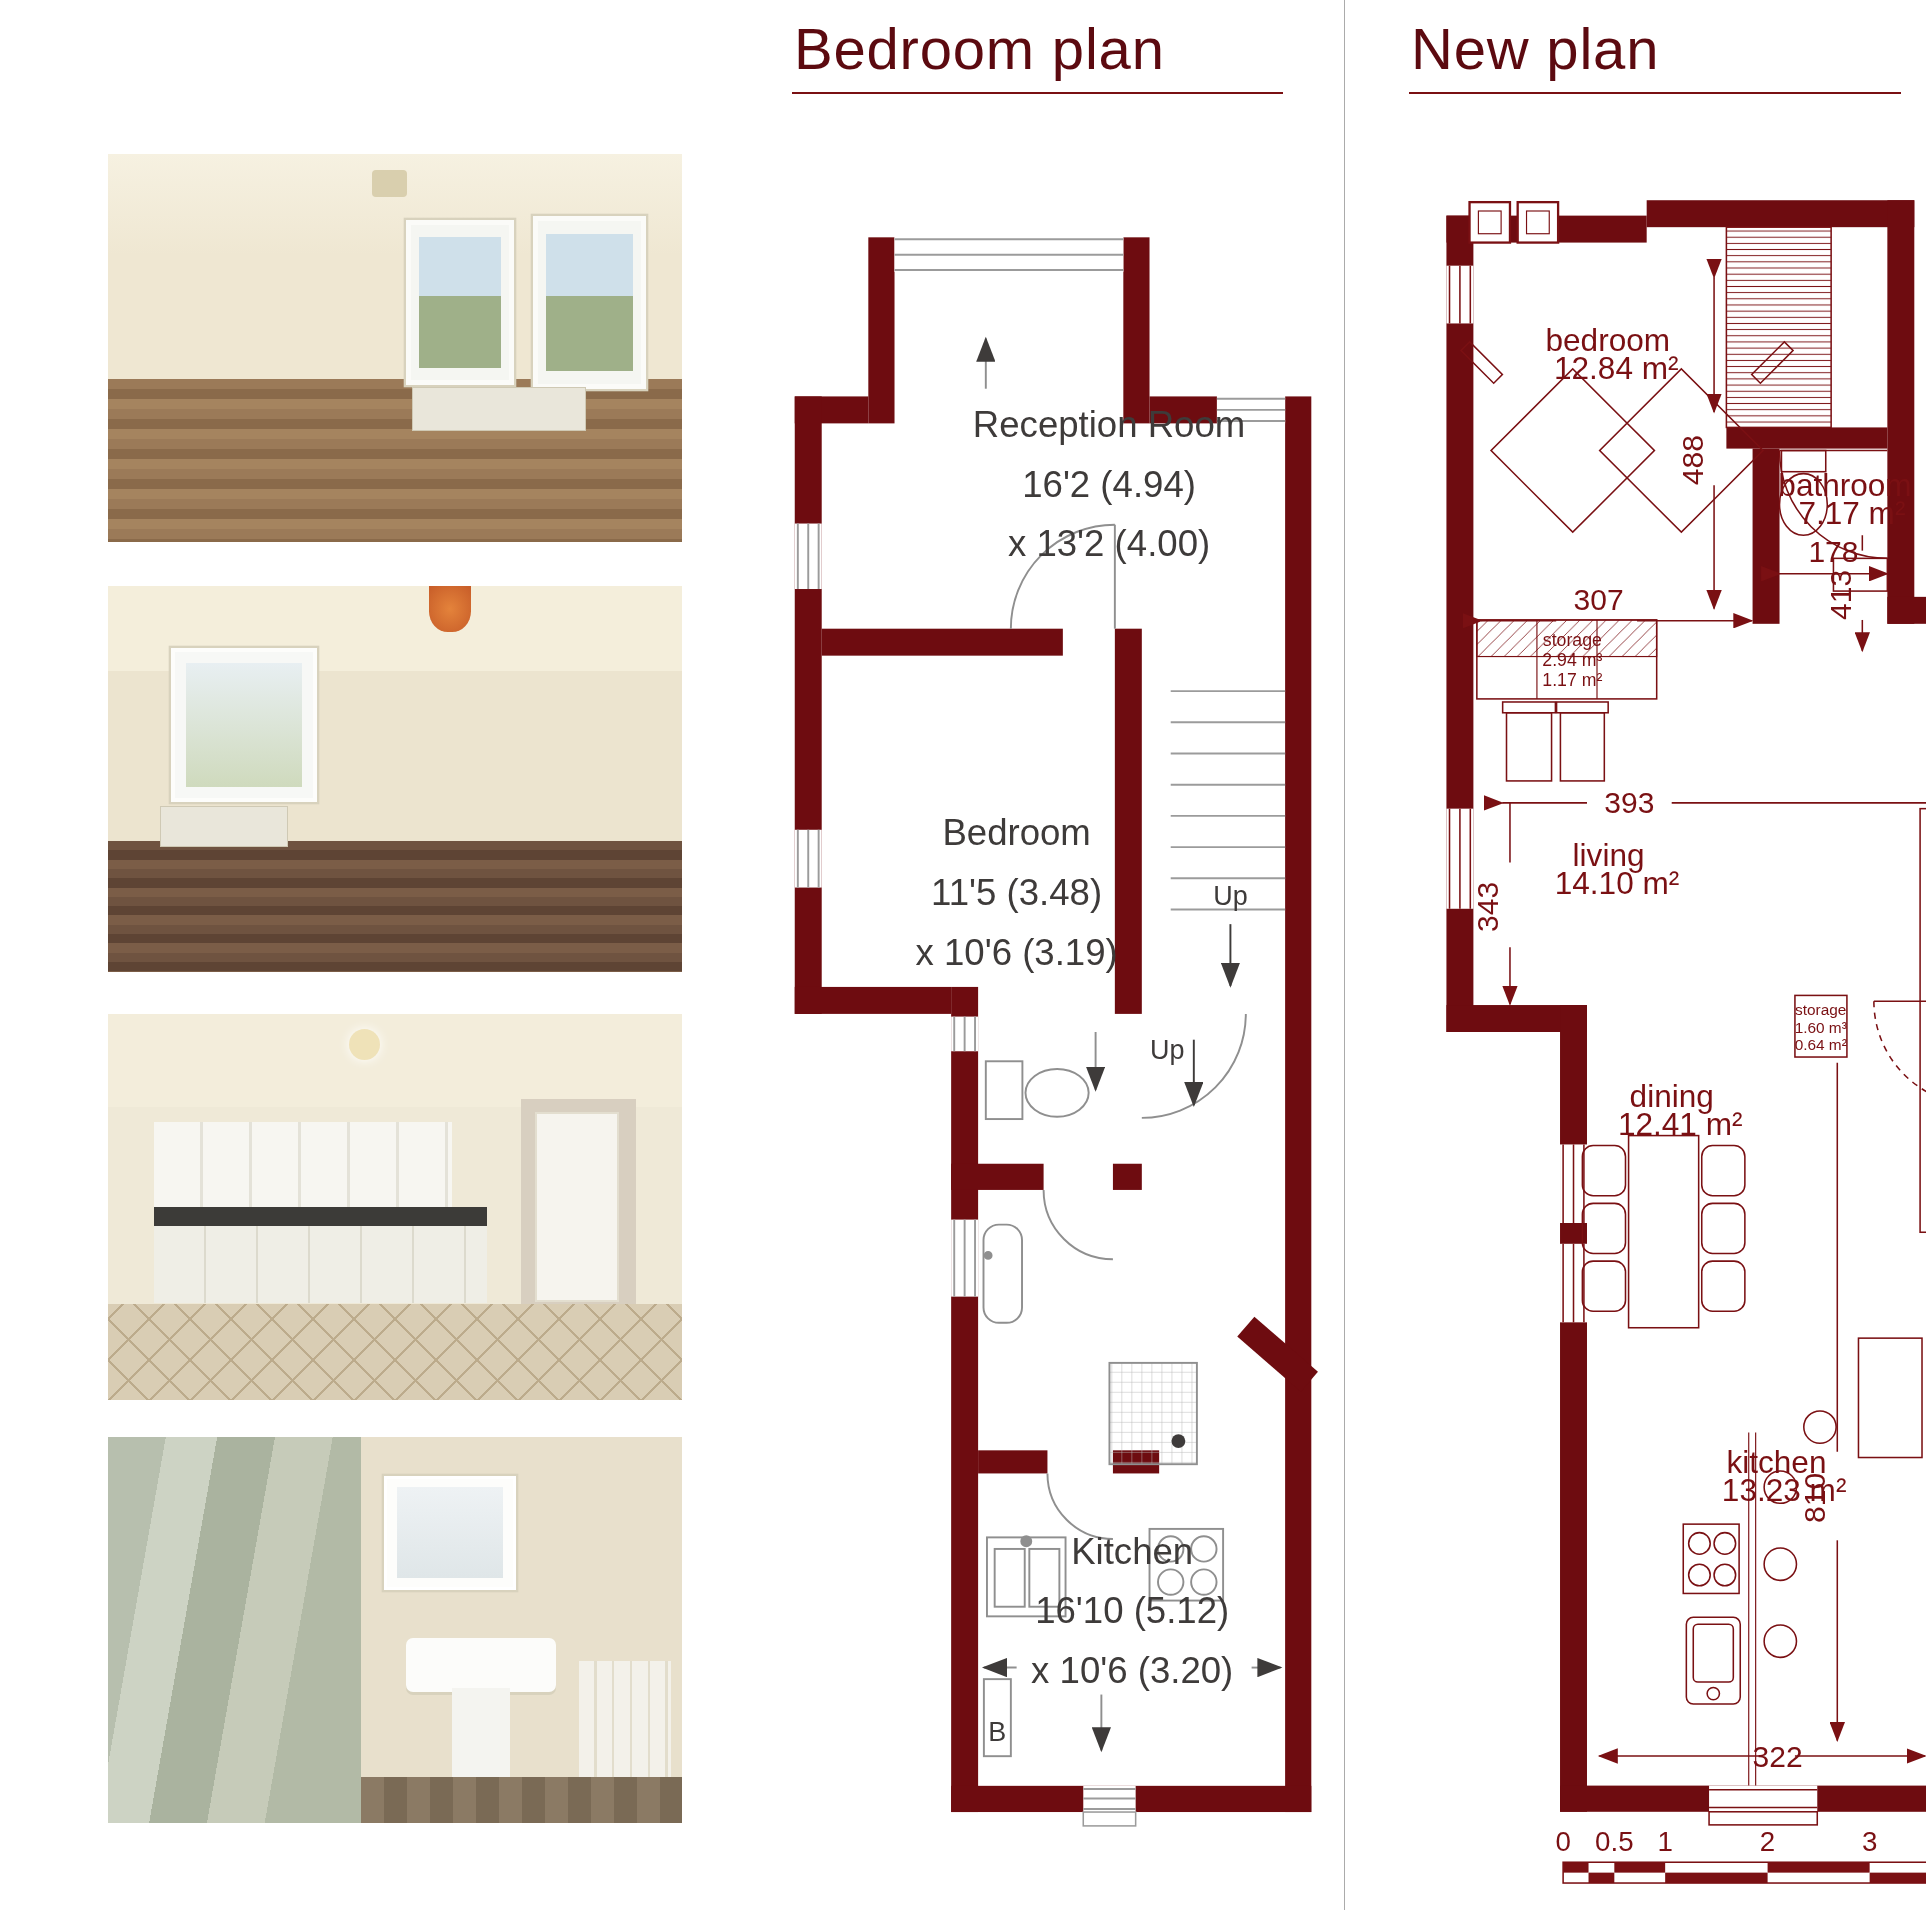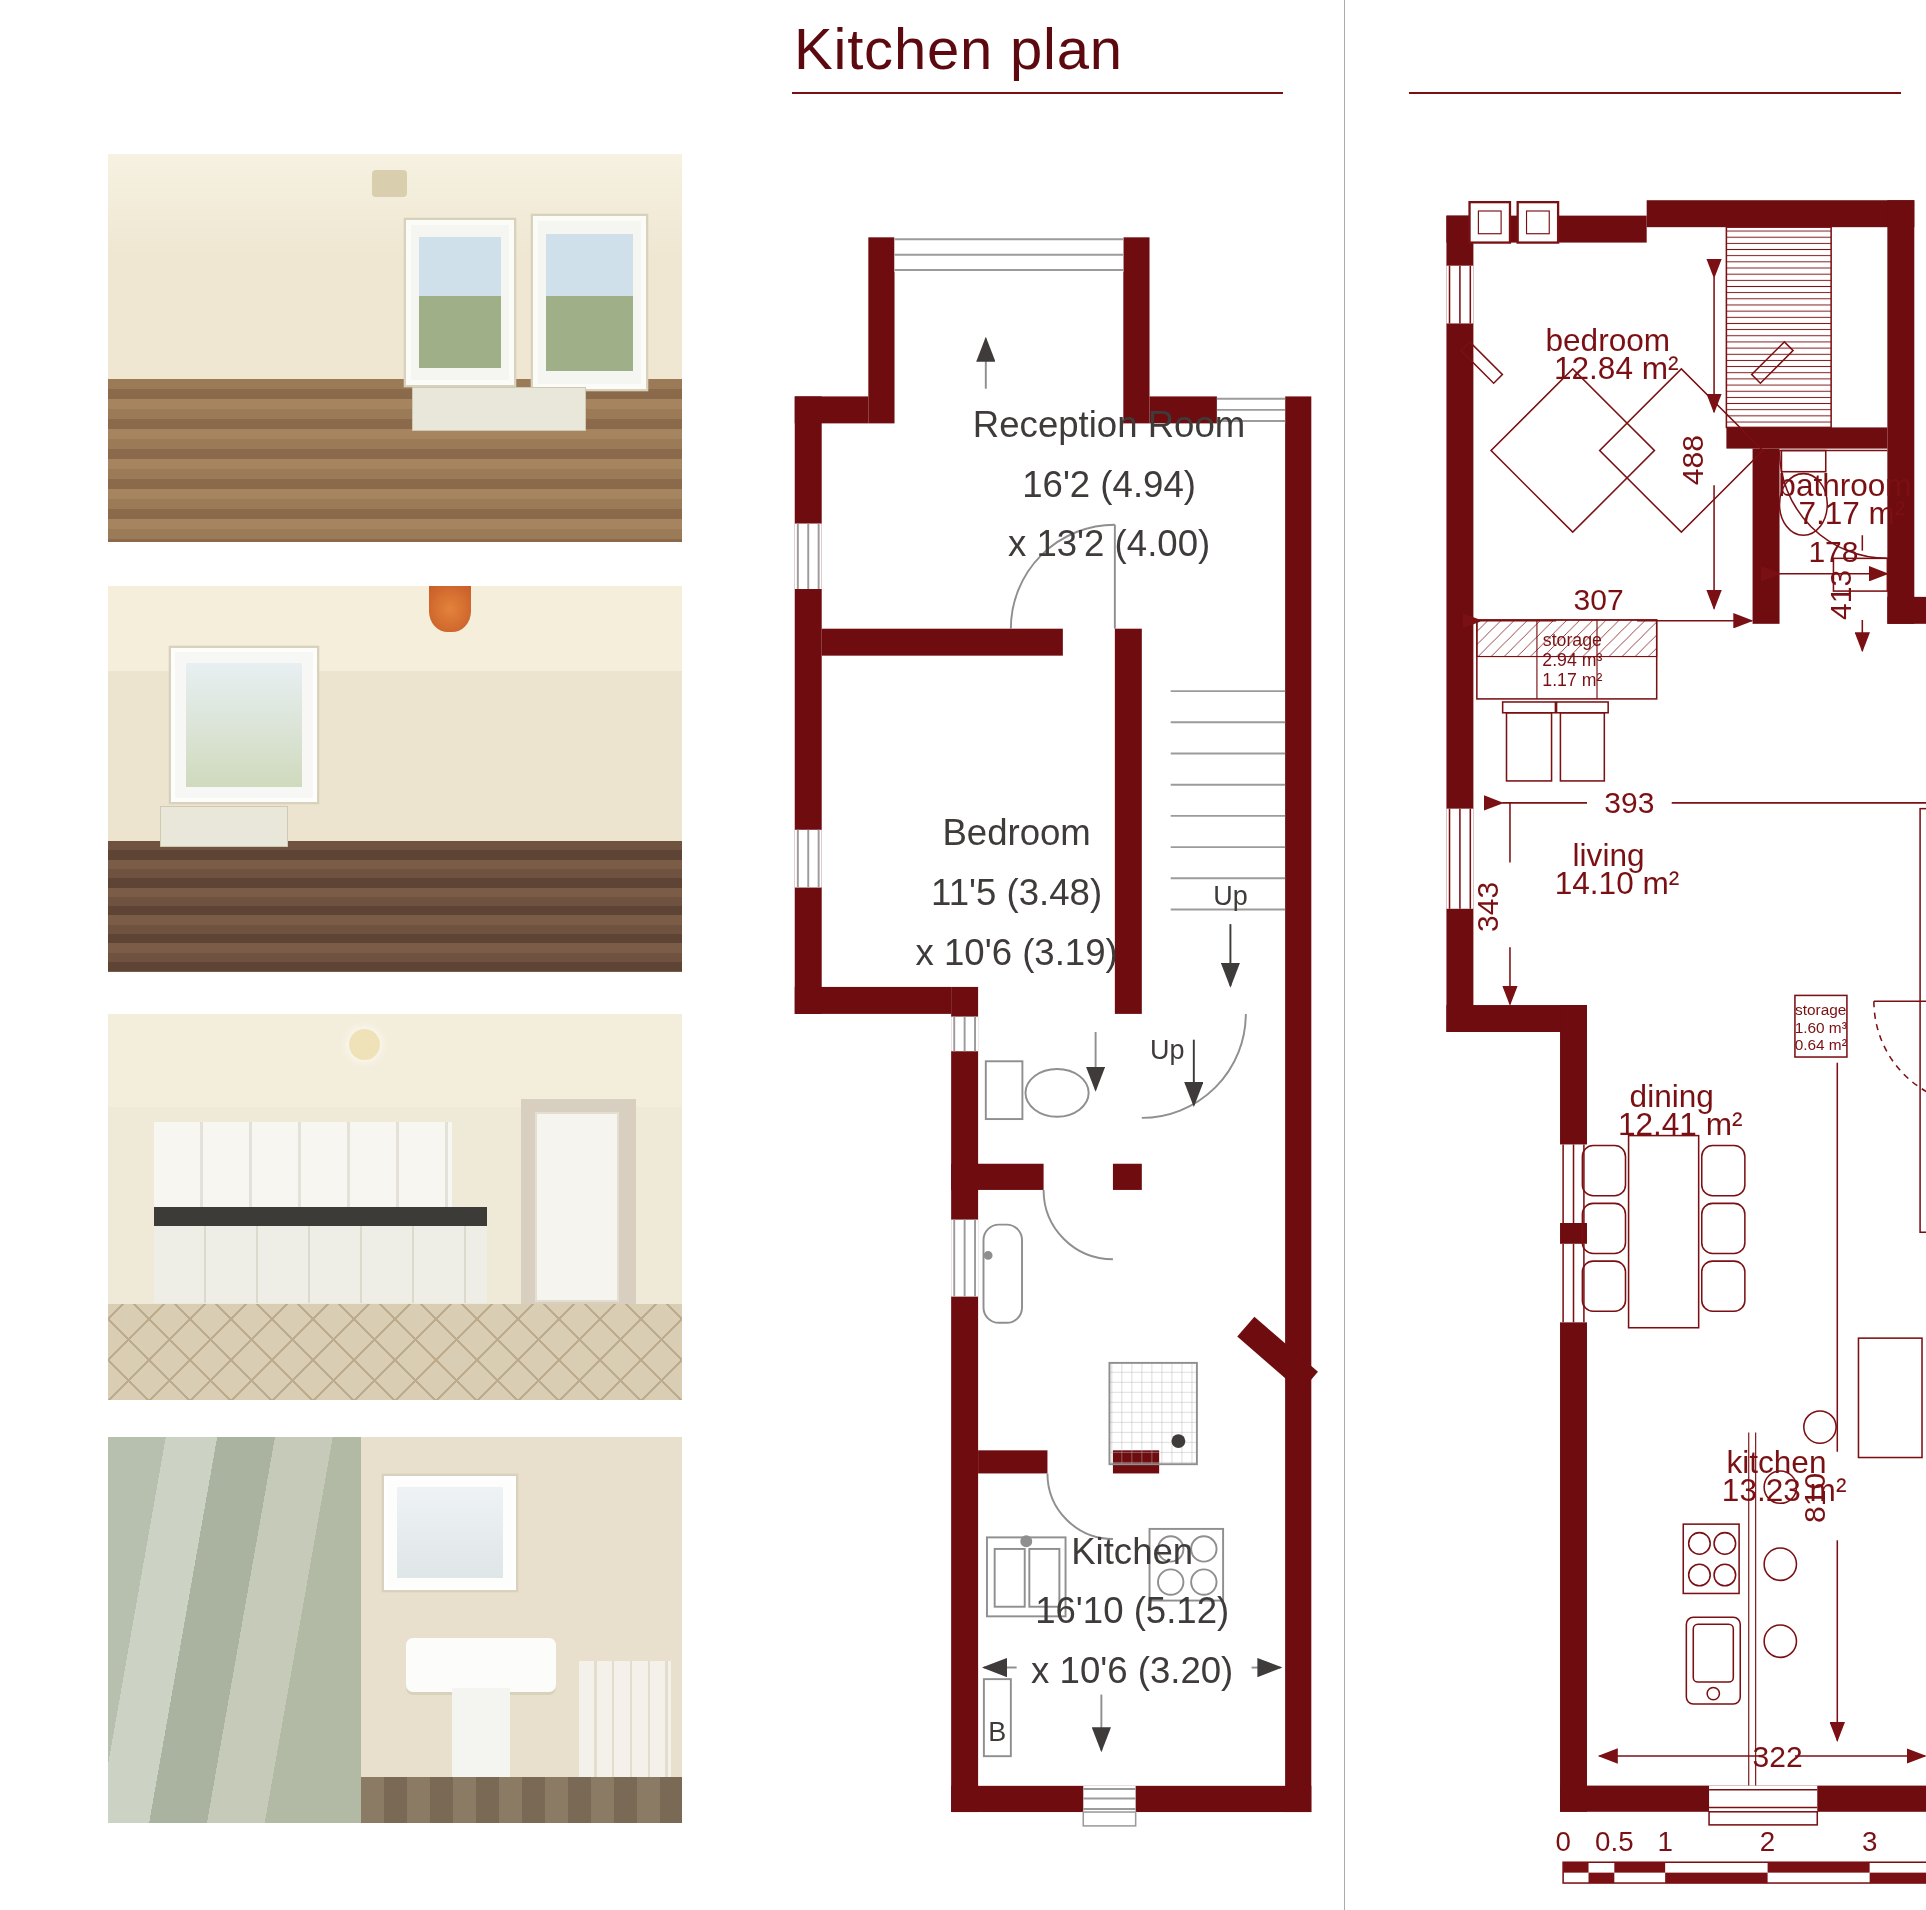--- a/index.html
+++ b/index.html
@@ -29,22 +29,23 @@
   .winl{stroke:#9b9b9b;stroke-width:5;}
   .dimln{stroke:#7a1013;stroke-width:4;fill:none;}
 </style>
 </head>
 <body>
 
 <div class="canvas">
 
   <div class="divider"></div>
 
-  <h1 class="title t-exist">Kitchen plan</h1>
+  <h1 class="title t-exist">Bedroom plan</h1>
   <div class="underline u-exist"></div>
+  <h1 class="title t-new">New plan</h1>
   <div class="underline u-new"></div>
 
   <div class="photo" style="top:154px;height:388px;background:#efe7d2;">
     <div class="abs" style="left:0;top:0;width:100%;height:26%;background:linear-gradient(#f6f1e1,#efe7d2);"></div>
     <div class="abs" style="left:46%;top:4%;width:35px;height:27px;background:#d9cfae;border-radius:3.9px;"></div>
     <div class="abs" style="left:0;bottom:0;width:100%;height:42%;background:repeating-linear-gradient(180deg,#9b7a58 0 10px,#8a6a4a 10px 20px,#a5845f 20px 30px);"></div>
     <div class="abs" style="left:52%;top:17%;width:17%;height:40%;background:#f5f6f2;border:5.4px solid #fbfbf8;box-shadow:0 0 0 2.3px #d8d2bd;">
       <div class="abs" style="left:8%;top:8%;width:84%;height:84%;background:linear-gradient(#cfe0ea 0 45%,#9fb089 45% 100%);"></div>
     </div>
     <div class="abs" style="left:74%;top:16%;width:18%;height:42%;background:#f5f6f2;border:5.4px solid #fbfbf8;box-shadow:0 0 0 2.3px #d8d2bd;">

